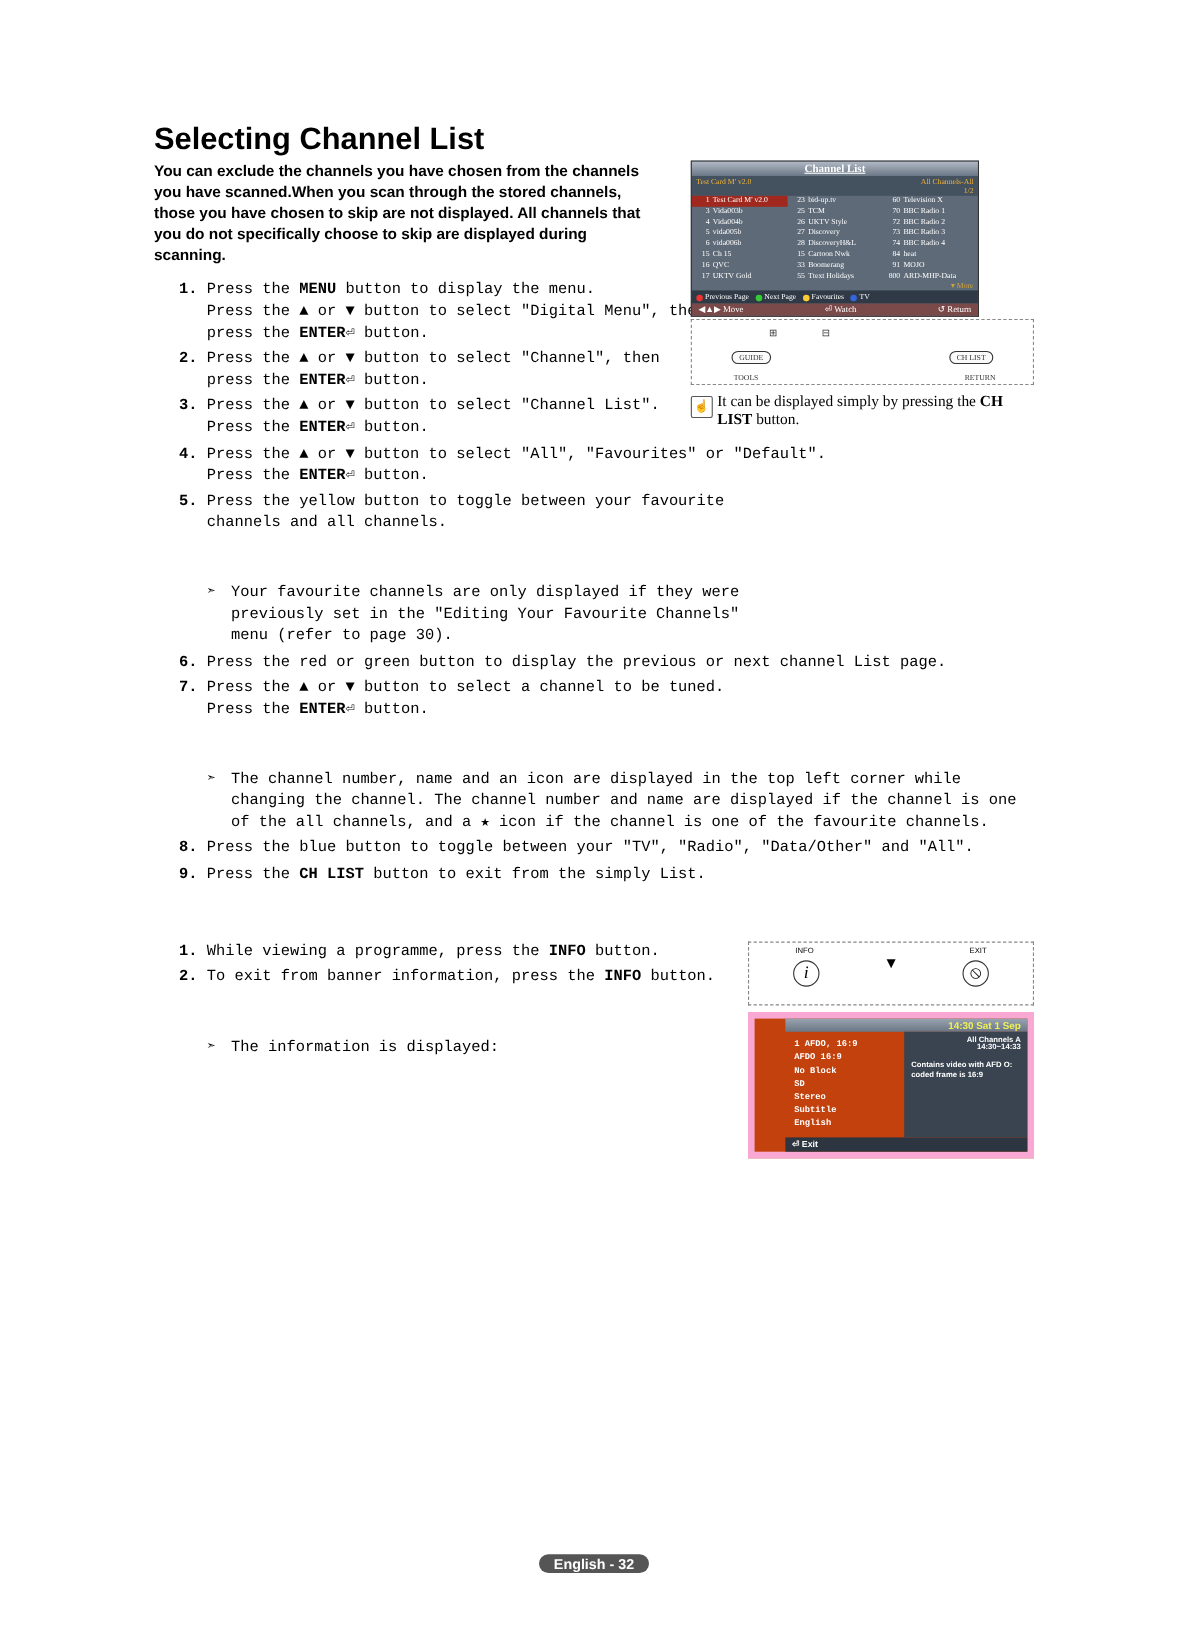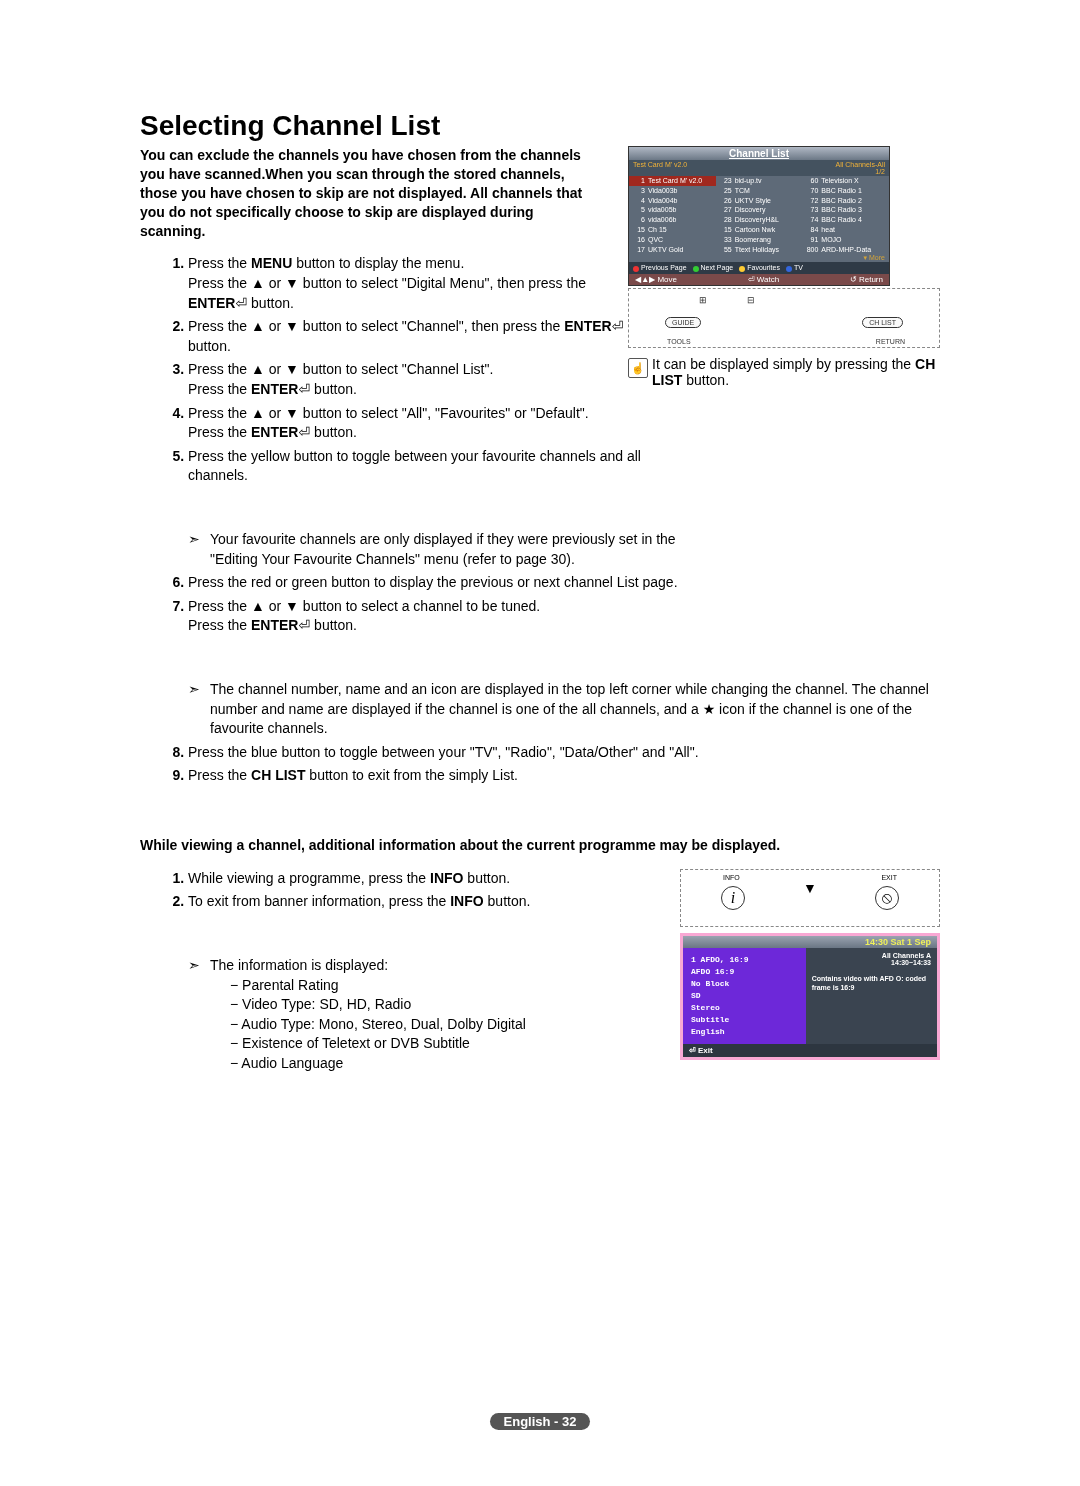--- a/index.html
+++ b/index.html
@@ -26,20 +26,21 @@
     line-height: 1.35;
   }
   .cols {
     position: relative;
   }
   ol.steps {
     font-size: 14px;
     line-height: 1.4;
     padding-left: 48px;
     margin: 0;
+    font-family: Liberation Mono, monospace;
   }
   ol.steps > li {
     margin-bottom: 4px;
   }
   ol.steps > li::marker {
     font-weight: bold;
   }
   .sub {
     padding-left: 22px;
     position: relative;
@@ -53,20 +54,21 @@
   }
   .dash-list {
     padding-left: 42px;
   }
   .dash-list div::before { content: "− "; }
   .right-fig {
     position: absolute;
     right: 0;
     top: 0;
     width: 312px;
+    font-family: Liberation Serif, serif;
   }
   .osd {
     width: 260px;
     background: #5e6a78;
     font-size: 7px;
     color: #fff;
     border: 1px solid #333;
   }
   .osd-title {
     background: linear-gradient(#b0b8c4, #6c7886);
@@ -163,24 +165,25 @@
     width: 260px;
   }
   .remote2 {
     border: 1px dashed #888;
     height: 56px;
     position: relative;
     background: #fff;
     margin-bottom: 6px;
   }
   .info-osd {
-    background: #6d28d9;
+    background: #c2410c;
     color: #fff;
     font-size: 8px;
-    border: 3px solid #f9a8d4;
+    border: 6px solid #f9a8d4;
+    padding-left: 28px;
   }
   .info-time {
     text-align: right;
     background: linear-gradient(#9aa3b0,#6a7684);
     color: #eef05a;
     font-weight: bold;
     font-size: 9px;
     padding: 1px 6px;
   }
   .info-body { display: flex; }
@@ -397,21 +400,20 @@
       <span>Press the ▲ or ▼ button to select a channel to be tuned.</span><br>
       <span>Press the </span><b>ENTER</b><span class="enter-glyph">⏎</span><span> button.</span>
       <div class="sub"><span>The channel number, name and an icon are displayed in the top left corner while changing the channel. The channel number and name are displayed if the channel is one of the all channels, and a ★ icon if the channel is one of the favourite channels.</span></div>
     </li>
     <li><span>Press the blue button to toggle between your "TV", "Radio", "Data/Other" and "All".</span></li>
     <li><span>Press the </span><b>CH LIST</b><span> button to exit from the simply List.</span></li>
   </ol>
 </div>
 
 <div class="section2">
-  <p class="intro">While viewing a channel, additional information about the current programme may be displayed.</p>
 
   <div class="cols">
     <div class="info-fig">
       <div class="remote2">
         <span style="position:absolute; left:42px; top:4px; font-size:7px;">INFO</span>
         <span style="position:absolute; right:42px; top:4px; font-size:7px;">EXIT</span>
         <span style="position:absolute; left:40px; top:16px; width:22px;height:22px;border:1px solid #333;border-radius:50%; text-align:center; line-height:22px; font-style:italic; font-family:serif;">i</span>
         <span style="position:absolute; right:40px; top:16px; width:22px;height:22px;border:1px solid #333;border-radius:50%; text-align:center; line-height:22px;">⦸</span>
         <span style="position:absolute; left:50%; top:10px; transform:translateX(-50%); font-size:14px;">▼</span>
       </div>
@@ -437,27 +439,20 @@
       </div>
     </div>
 
     <ol class="steps">
       <li>
         <span>While viewing a programme, press the </span><b>INFO</b><span> button.</span>
       </li>
       <li>
         <span>To exit from banner information, press the </span><b>INFO</b><span> button.</span>
         <div class="sub"><span>The information is displayed:</span></div>
-        <div class="dash-list">
-          <div>Parental Rating</div>
-          <div>Video Type: SD, HD, Radio</div>
-          <div>Audio Type: Mono, Stereo, Dual, Dolby Digital</div>
-          <div>Existence of Teletext or DVB Subtitle</div>
-          <div>Audio Language</div>
-        </div>
       </li>
     </ol>
   </div>
 </div>
 
 <div class="footer">
   <span class="footer-pill">English - 32</span>
 </div>
 
 </body></html>

